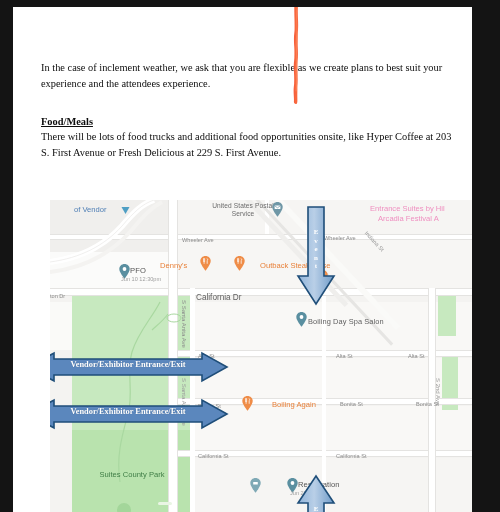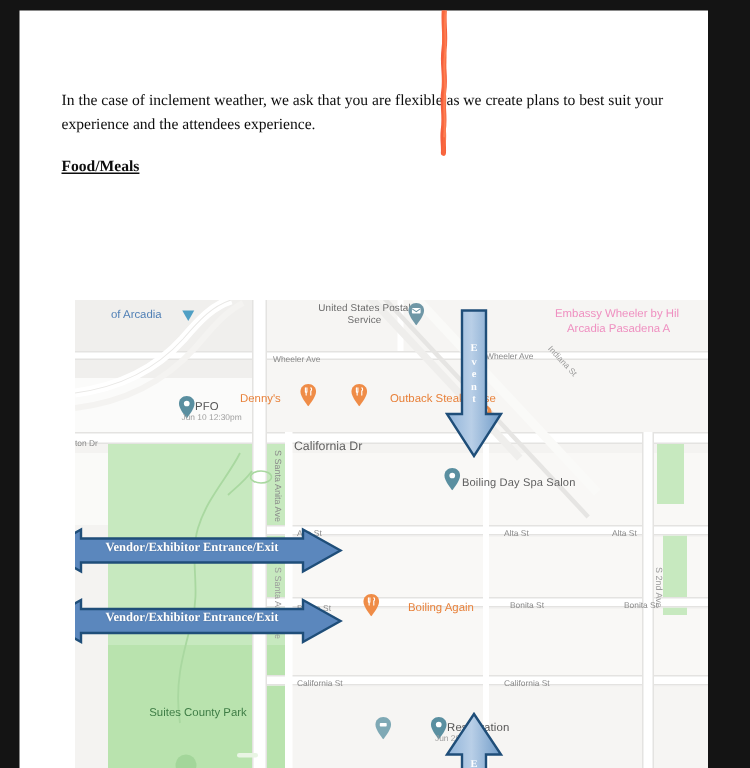--- a/index.html
+++ b/index.html
@@ -13,21 +13,21 @@
   
   #page{
     position:absolute;left:13px;top:7px;width:459px;height:505px;
     background:#ffffff;overflow:hidden;
   }
 
   
   .doc{position:absolute;left:28px;top:53px;width:415px;color:#0d0d0d;}
   .para{font-family:"Liberation Serif", serif;font-size:10.4px;line-height:15.6px;margin:0 0 0 0;text-align:left;}
   .spacer{height:13px;}
-  .hdr{font-family:"Liberation Serif", serif;font-size:10.4px;font-weight:bold;text-decoration:underline;line-height:15.2px;}
+  .hdr{font-family:"Liberation Serif", serif;font-size:10.4px;font-weight:bold;text-decoration:underline;line-height:15.2px;margin-top:10px;}
   .indent-center{padding-left:46px;}
 
   
   #scribble{position:absolute;left:276px;top:-2px;width:14px;height:100px;pointer-events:none;}
 
   
   #map{
     position:absolute;left:37px;top:193px;width:422px;height:319px;
     background:#f2f1ef;overflow:hidden;
     font-family:"Liberation Sans", sans-serif;
@@ -76,20 +76,21 @@
 <body>
 
 <div id="screen">
 
   <div id="page">
 
     <div class="doc">
       <div class="para">In the case of inclement weather, we ask that you are flexible as we create plans to best suit your experience and the attendees experience.</div>
       <div class="spacer"></div>
       <div class="hdr">Food/Meals</div>
+      <div class="para">There will be lots of food trucks and additional food opportunities onsite, like Hyper Coffee at 203 S. First Avenue or Fresh Delicious at 229 S. First Avenue.</div>
       <div class="spacer"></div>
     </div>
 
     <svg id="scribble" viewBox="0 0 14 100">
       <path d="M7.5,-2 C6,10 8.5,18 7,28 C5.6,38 8.4,46 6.8,56 C5.5,64 8,72 6.5,82 C5.8,88 7,92 6.6,97" stroke="#f4512c" stroke-width="3.4" fill="none" stroke-linecap="round" opacity=".92"></path>
       <path d="M6.4,0 C8.2,9 5.6,19 7.4,29 C8.8,37 5.4,47 7.2,57 C8.4,65 5.8,73 7.3,83 C7.9,89 6.4,93 6.9,98" stroke="#fa6a3e" stroke-width="2.1" fill="none" stroke-linecap="round" opacity=".8"></path>
       <path d="M8.2,2 C6.6,12 9,22 7.6,32 C6.2,42 8.8,50 7.4,60 C6.4,68 8.6,76 7.1,86" stroke="#ff8a5c" stroke-width="1.2" fill="none" stroke-linecap="round" opacity=".7"></path>
     </svg>
 
     <div id="map">
@@ -153,29 +154,29 @@
           <path d="M88,6 C80,22 66,36 60,56 C54,76 62,96 56,118 C50,140 44,160 48,186" stroke="#a9d8a0" stroke-width="1.2" fill="none"></path>
           <path d="M96,18 C90,26 84,30 80,34" stroke="#a9d8a0" stroke-width="1.2" fill="none"></path>
           <path d="M20,120 C30,116 42,122 50,116" stroke="#a9d8a0" stroke-width="1" fill="none" stroke-dasharray="3 3"></path>
           <ellipse cx="102" cy="22" rx="7" ry="4" fill="none" stroke="#a9d8a0" stroke-width="1"></ellipse>
           <circle cx="52" cy="214" r="7" fill="#a3d69a"></circle>
           <rect x="86" y="206" width="14" height="3" rx="1.5" fill="#e9f5e4"></rect>
         </svg>
       </div>
 
       <div class="mlayer">
-        <div class="lbl-blue" style="left:24px;top:5px;">of Arcadia</div>
+        <div class="lbl-blue" style="left:24px;top:5px;">of Vendor</div>
         <svg style="position:absolute;left:71px;top:6px;width:9px;height:9px;" viewBox="0 0 9 9">
             <path d="M0.5,1 L8.5,1 L4.5,8 Z" fill="#4f9fc4"></path>
           </svg>
 
         <div class="lbl" style="left:158px;top:2px;width:70px;white-space:normal;text-align:center;line-height:8.4px;font-size:6.6px;color:#6a6a6a;">United States Postal Service</div>
 
-        <div class="lbl-hotel" style="left:320px;top:4px;">Embassy Wheeler by Hil</div>
-        <div class="lbl-hotel" style="left:328px;top:14px;">Arcadia Pasadena A</div>
+        <div class="lbl-hotel" style="left:320px;top:4px;">Entrance Suites by Hil</div>
+        <div class="lbl-hotel" style="left:328px;top:14px;">Arcadia Festival A</div>
 
         <div class="lbl-st" style="left:132px;top:37px;">Wheeler Ave</div>
         <div class="lbl-st" style="left:274px;top:35px;">Wheeler Ave</div>
         <div class="lbl-diag" style="left:318px;top:30px;">Indiana St</div>
 
         <div class="lbl-poi" style="left:110px;top:61px;">Denny's</div>
         <div class="lbl-poi" style="left:210px;top:61px;">Outback Steakhouse</div>
 
         <div class="lbl-big" style="left:146px;top:93px;">California Dr</div>
         <div class="lbl-st" style="left:0px;top:93px;">ton Dr</div>

